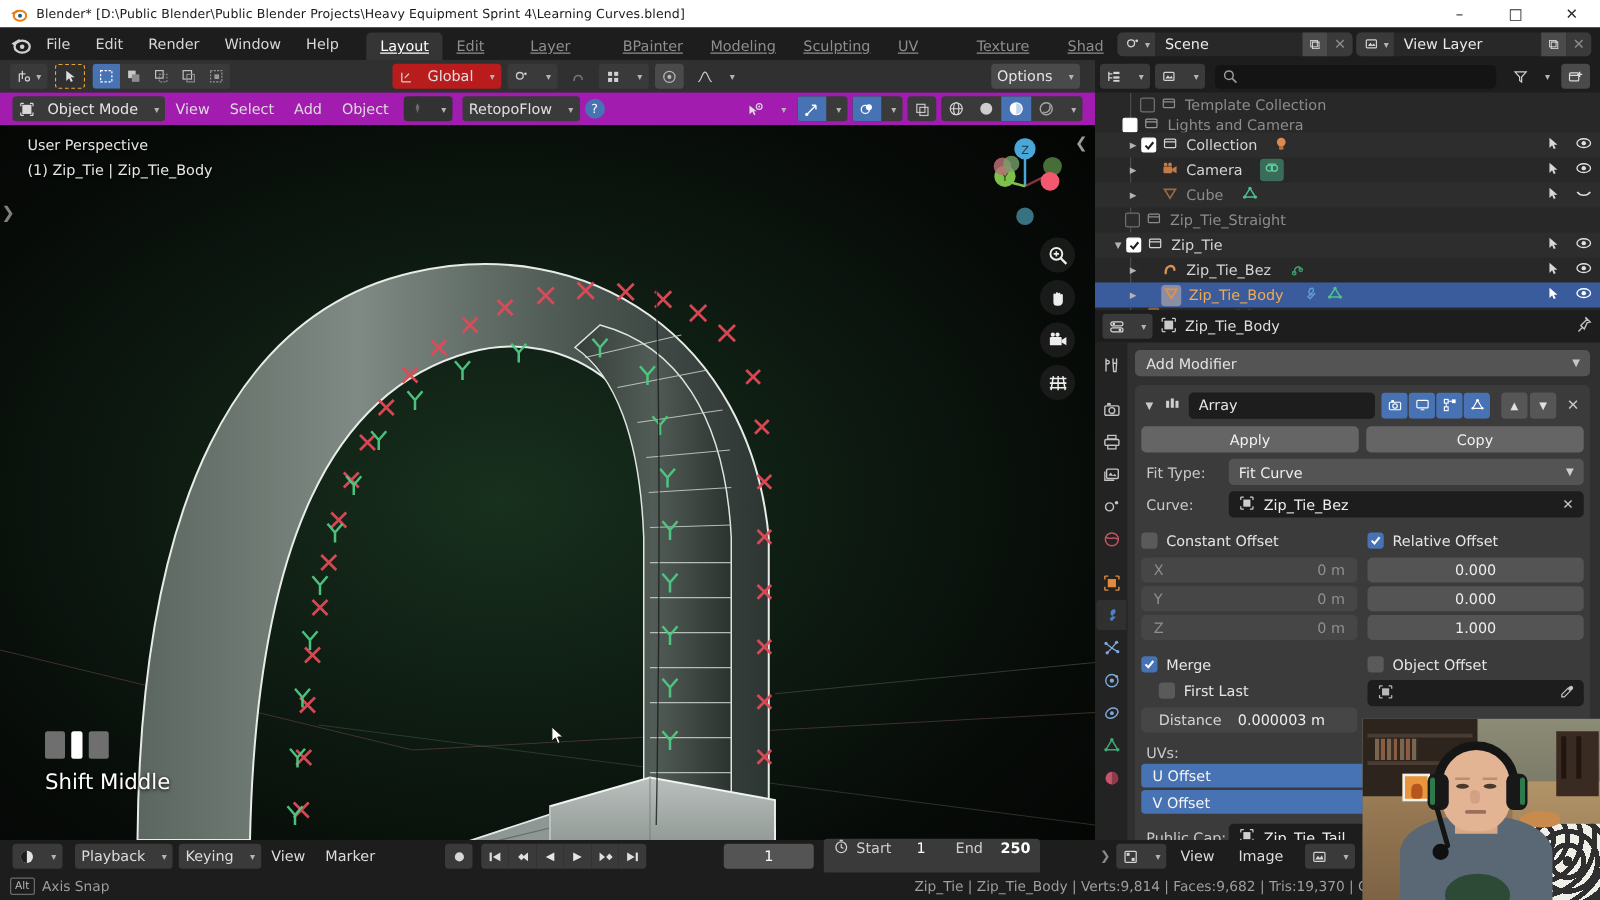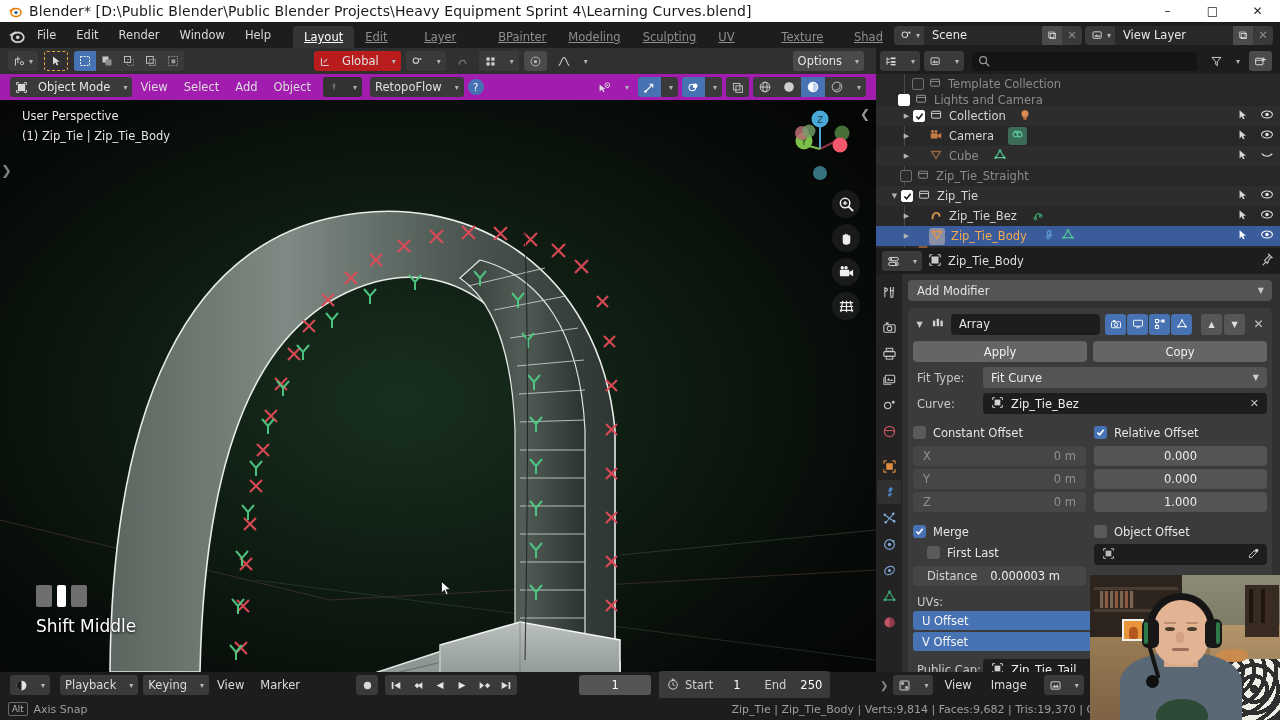--- a/index.html
+++ b/index.html
@@ -15,21 +15,21 @@
 
   
   .titlebar {
     position:absolute; left:0; top:0; width:1280px; height:22px;
     background:#ffffff; display:flex; align-items:center;
   }
   .titlebar .tb-icon {
     width:16px; height:16px; margin-left:7px; margin-right:6px;
     display:flex; align-items:center; justify-content:center;
   }
-  .titlebar .tb-text { color:#1a1a1a; font-size:14px; letter-spacing:0.1px; }
+  .titlebar .tb-text { color:#1a1a1a; font-size:10px; letter-spacing:0.1px; }
   .titlebar .tb-ctrls { margin-left:auto; display:flex; height:22px; }
   .titlebar .tb-ctrls div {
     width:45px; height:22px; display:flex; align-items:center; justify-content:center;
     color:#2a2a2a; font-size:12px;
   }
 
   
   .topbar {
     position:absolute; left:0; top:22px; width:1280px; height:26px;
     background:#1d1d1d; display:flex; align-items:center;
@@ -115,21 +115,21 @@
   .timeline {
     position:absolute; left:0; top:672px; width:876px; height:26px; background:#1d1d1d;
     display:flex; align-items:center;
   }
   .tl-btn { height:20px; min-width:22px; display:flex;align-items:center;justify-content:center; background:#3a3a3a; color:#d8d8d8;}
   .num-field {
     height:20px; background:#545454; border-radius:3px; display:flex; align-items:center; justify-content:center;
     color:#ffffff; font-size:11.5px;
   }
   .startend {
-    height:28px; background:#3a3a3a; border-radius:3px; display:flex; align-items:center;
+    height:28px; background:#3a3a3a; border-radius:3px; display:flex; 
     padding:0 8px; gap:6px; color:#cfcfcf;
   }
 
   
   .statusbar {
     position:absolute; left:0; top:698px; width:1280px; height:22px; background:#1d1d1d;
     display:flex; align-items:center; font-size:11px; color:#9e9e9e;
   }
   .kbd {
     border:1px solid #6a6a6a; border-radius:2px; padding:0 3px; font-size:8.5px;
@@ -792,21 +792,21 @@
     <div class="num-field" style="width:72px;margin-left:62px;">1</div>
     <div class="startend" style="margin-left:8px;">
       <span><svg width="12" height="12" viewBox="0 0 14 14">
             <circle cx="7" cy="8" r="5" fill="none" stroke="#cfcfcf" stroke-width="1.2"></circle>
             <path d="M7 5 L7 8 L9 9" stroke="#cfcfcf" stroke-width="1.1" fill="none"></path>
             <path d="M5.5 1.5 L8.5 1.5" stroke="#cfcfcf" stroke-width="1.3"></path>
           </svg></span>
       <span>Start</span>
       <span style="color:#fff;margin-left:14px;">1</span>
       <span style="margin-left:18px;">End</span>
-      <span style="color:#fff;margin-left:8px;">250</span>
+      <span style="color:#fff;margin-left:8px;font-weight:bold;">250</span>
     </div>
   </div>
 
   <div class="statusbar">
     <div style="display:flex;align-items:center;margin-left:8px;">
       <span class="kbd">Alt</span>
       <span>Axis Snap</span>
     </div>
     <div style="margin-left:auto;margin-right:152px;">Zip_Tie | Zip_Tie_Body | Verts:9,814 | Faces:9,682 | Tris:19,370 | Objects</div>
   </div>

